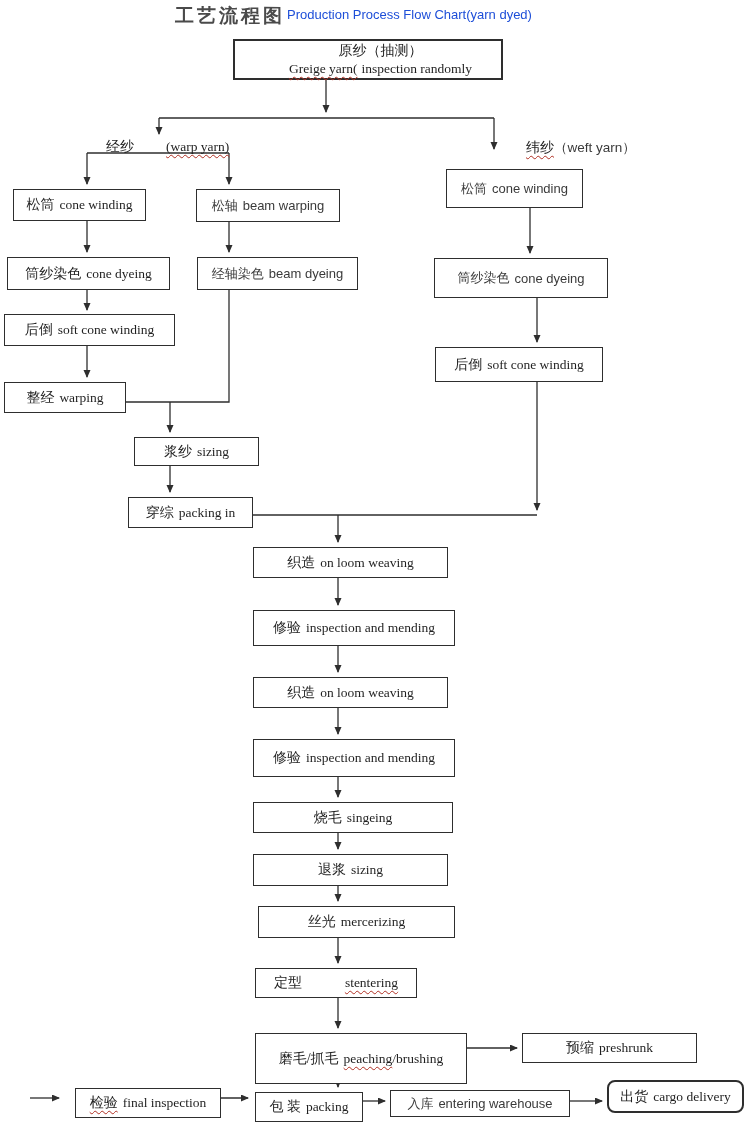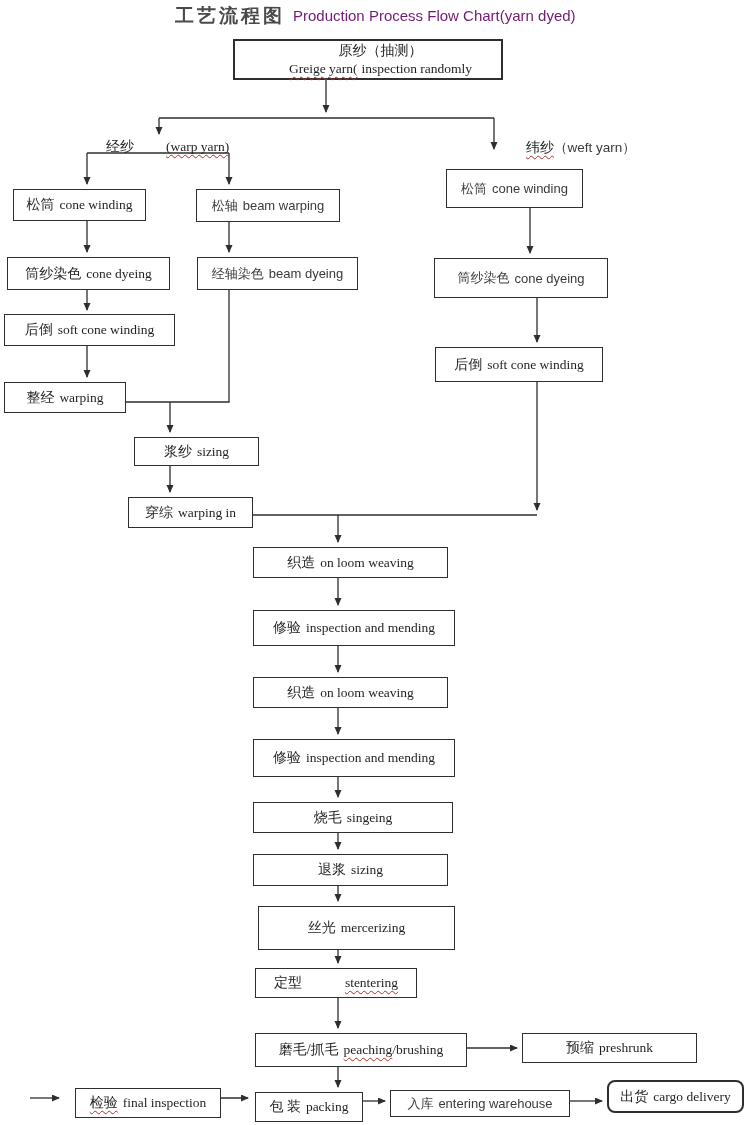--- a/index.html
+++ b/index.html
@@ -5,21 +5,21 @@
   html,body{margin:0;padding:0;background:#ffffff;}
   .canvas{
     position:relative;width:748px;height:1125px;background:#ffffff;
     font-family:"Liberation Serif","DejaVu Serif",serif;color:#1f1f1f;overflow:hidden;
   }
   .title-cn{
     position:absolute;left:175px;top:3px;font-size:19px;font-weight:bold;
     letter-spacing:3px;color:#4a4a4a;
   }
   .title-en{
-    position:absolute;left:293px;top:7px;font-size:15px;color:#701a75;
+    position:absolute;left:287px;top:7px;font-size:13px;color:#1d4ed8;
     font-family:"Liberation Sans","DejaVu Sans",sans-serif;
   }
   svg.wires{position:absolute;left:0;top:0;z-index:1;}
   .node{
     position:absolute;z-index:2;box-sizing:border-box;border:1px solid #2e2e2e;
     background:#ffffff;display:flex;align-items:center;justify-content:center;
     gap:5px;font-size:13.5px;white-space:nowrap;
   }
   .node.col{flex-direction:column;gap:1px;padding-left:25px;}
   .cn{font-size:14px;}
@@ -135,21 +135,21 @@
     <span class="cn">后倒</span>
     <span>soft cone winding</span>
   </div>
 
   <div class="node" style="left:134px;top:437px;width:125px;height:29px;">
     <span class="cn">浆纱</span>
     <span>sizing</span>
   </div>
   <div class="node" style="left:128px;top:497px;width:125px;height:31px;">
     <span class="cn">穿综</span>
-    <span>warping in</span>
+    <span>packing in</span>
   </div>
 
   <div class="node" style="left:253px;top:547px;width:195px;height:31px;">
     <span class="cn">织造</span>
     <span>on loom weaving</span>
   </div>
   <div class="node" style="left:253px;top:610px;width:202px;height:36px;">
     <span class="cn">修验</span>
     <span>inspection and mending</span>
   </div>
@@ -162,29 +162,29 @@
     <span>inspection and mending</span>
   </div>
   <div class="node" style="left:253px;top:802px;width:200px;height:31px;">
     <span class="cn">烧毛</span>
     <span>singeing</span>
   </div>
   <div class="node" style="left:253px;top:854px;width:195px;height:32px;">
     <span class="cn">退浆</span>
     <span>sizing</span>
   </div>
-  <div class="node" style="left:258px;top:906px;width:197px;height:44px;">
+  <div class="node" style="left:258px;top:906px;width:197px;height:32px;">
     <span class="cn">丝光</span>
     <span>mercerizing</span>
   </div>
   <div class="node" style="left:255px;top:968px;width:162px;height:30px;gap:43px;">
     <span class="cn">定型</span>
     <span class="sq">stentering</span>
   </div>
-  <div class="node" style="left:255px;top:1033px;width:212px;height:34px;">
+  <div class="node" style="left:255px;top:1033px;width:212px;height:51px;">
     <span class="cn">磨毛/抓毛</span>
     <span class="enwrap"><span class="sq">peaching</span><span>/brushing</span></span>
   </div>
   <div class="node" style="left:522px;top:1033px;width:175px;height:30px;">
     <span class="cn">预缩</span>
     <span>preshrunk</span>
   </div>
 
   <div class="node" style="left:75px;top:1088px;width:146px;height:30px;">
     <span class="cn sq">检验</span>

